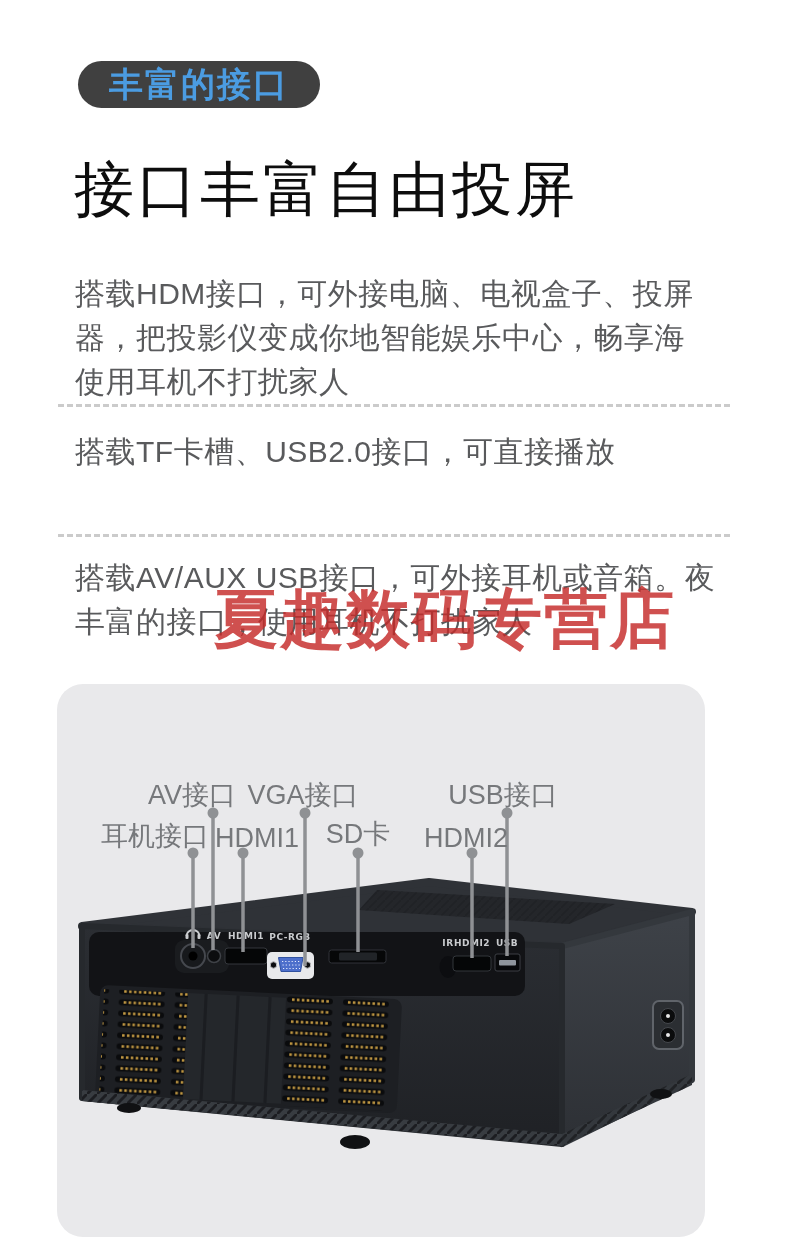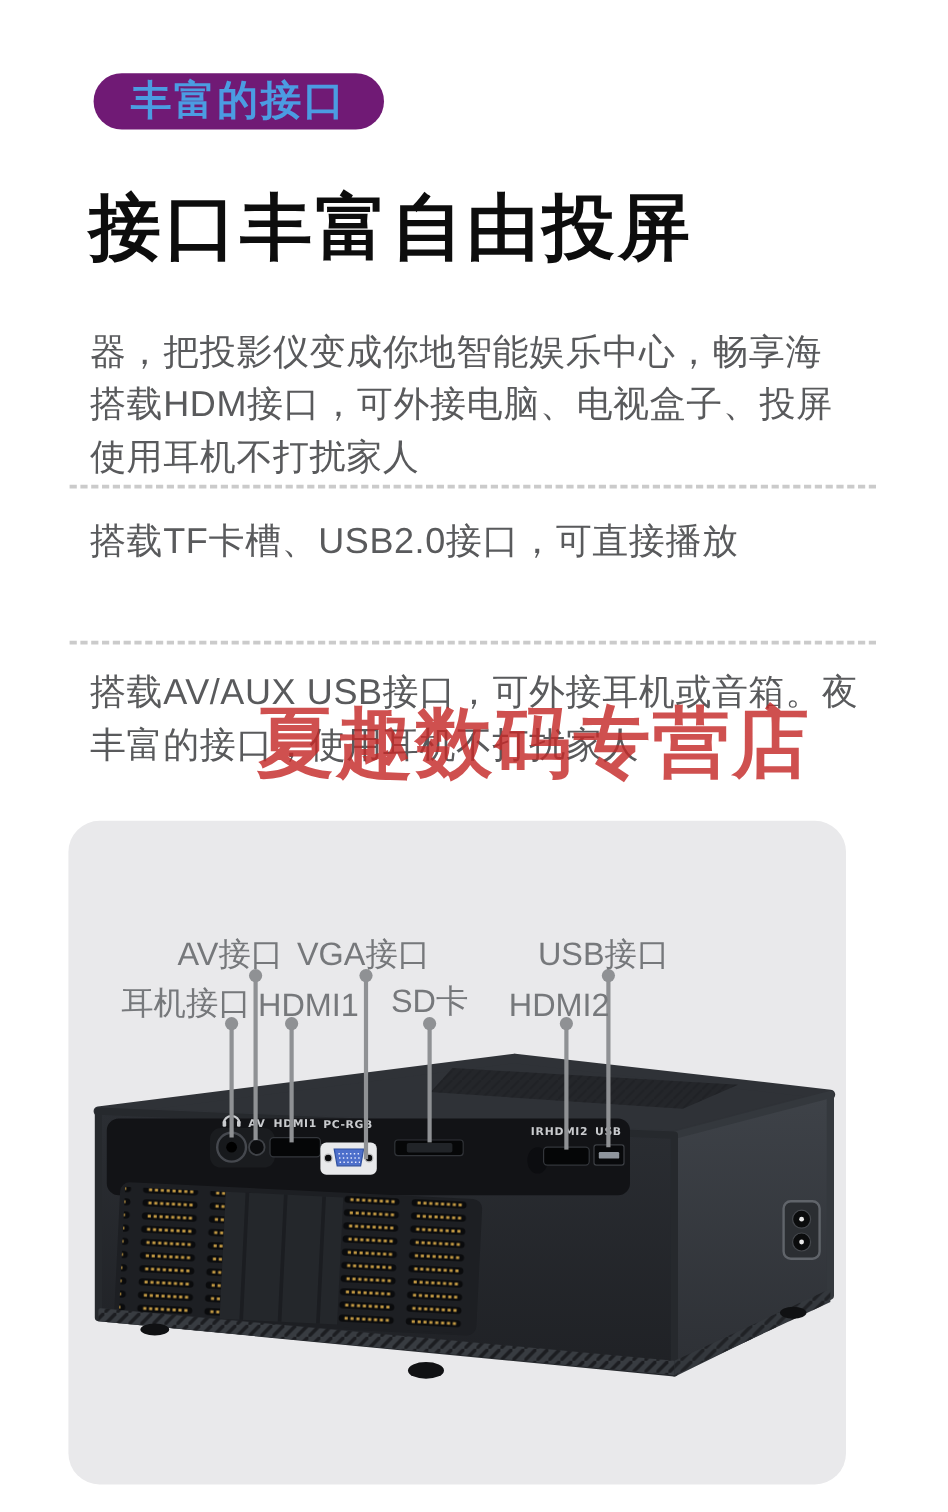--- a/index.html
+++ b/index.html
@@ -3,26 +3,26 @@
 <meta charset="utf-8">
 <style>
   html,body{margin:0;padding:0;}
   body{
     width:790px;height:1260px;position:relative;overflow:hidden;
     background:#ffffff;
     font-family:"Liberation Sans","DejaVu Sans",sans-serif;
   }
   .badge{
     position:absolute;left:78px;top:61px;height:47px;line-height:47px;
-    padding:0 31px;border-radius:24px;background:#701a75;
+    padding:0 31px;border-radius:24px;background:#404040;
     color:#4b9ce2;font-size:34px;font-weight:700;letter-spacing:2px;
   }
   .heading{
     position:absolute;left:74px;top:150px;margin:0;
-    font-size:60px;font-weight:700;color:#0d0d0d;letter-spacing:3px;
+    font-size:60px;font-weight:400;color:#0d0d0d;letter-spacing:3px;
     white-space:nowrap;
   }
   .para{
     position:absolute;left:75px;color:#595a5c;font-size:30px;line-height:44px;
     white-space:nowrap;letter-spacing:0.5px;
   }
   .divider{
     position:absolute;left:58px;width:672px;height:0;
     border-top:3px dashed #cbcbcb;
   }
@@ -49,22 +49,22 @@
 </head>
 <body>
 
 <main>
 
   <div class="badge">丰富的接口</div>
 
   <h1 class="heading">接口丰富自由投屏</h1>
 
   <div class="para" style="top:272px">
+    <div>搭载HDM接口，可外接电脑、电视盒子、投屏</div>
     <div>器，把投影仪变成你地智能娱乐中心，畅享海</div>
-    <div>搭载HDM接口，可外接电脑、电视盒子、投屏</div>
     <div>使用耳机不打扰家人</div>
   </div>
 
   <div class="divider" style="top:404px"></div>
 
   <div class="para" style="top:430px">
     <div>搭载TF卡槽、USB2.0接口，可直接播放</div>
   </div>
 
   <div class="divider" style="top:534px"></div>

